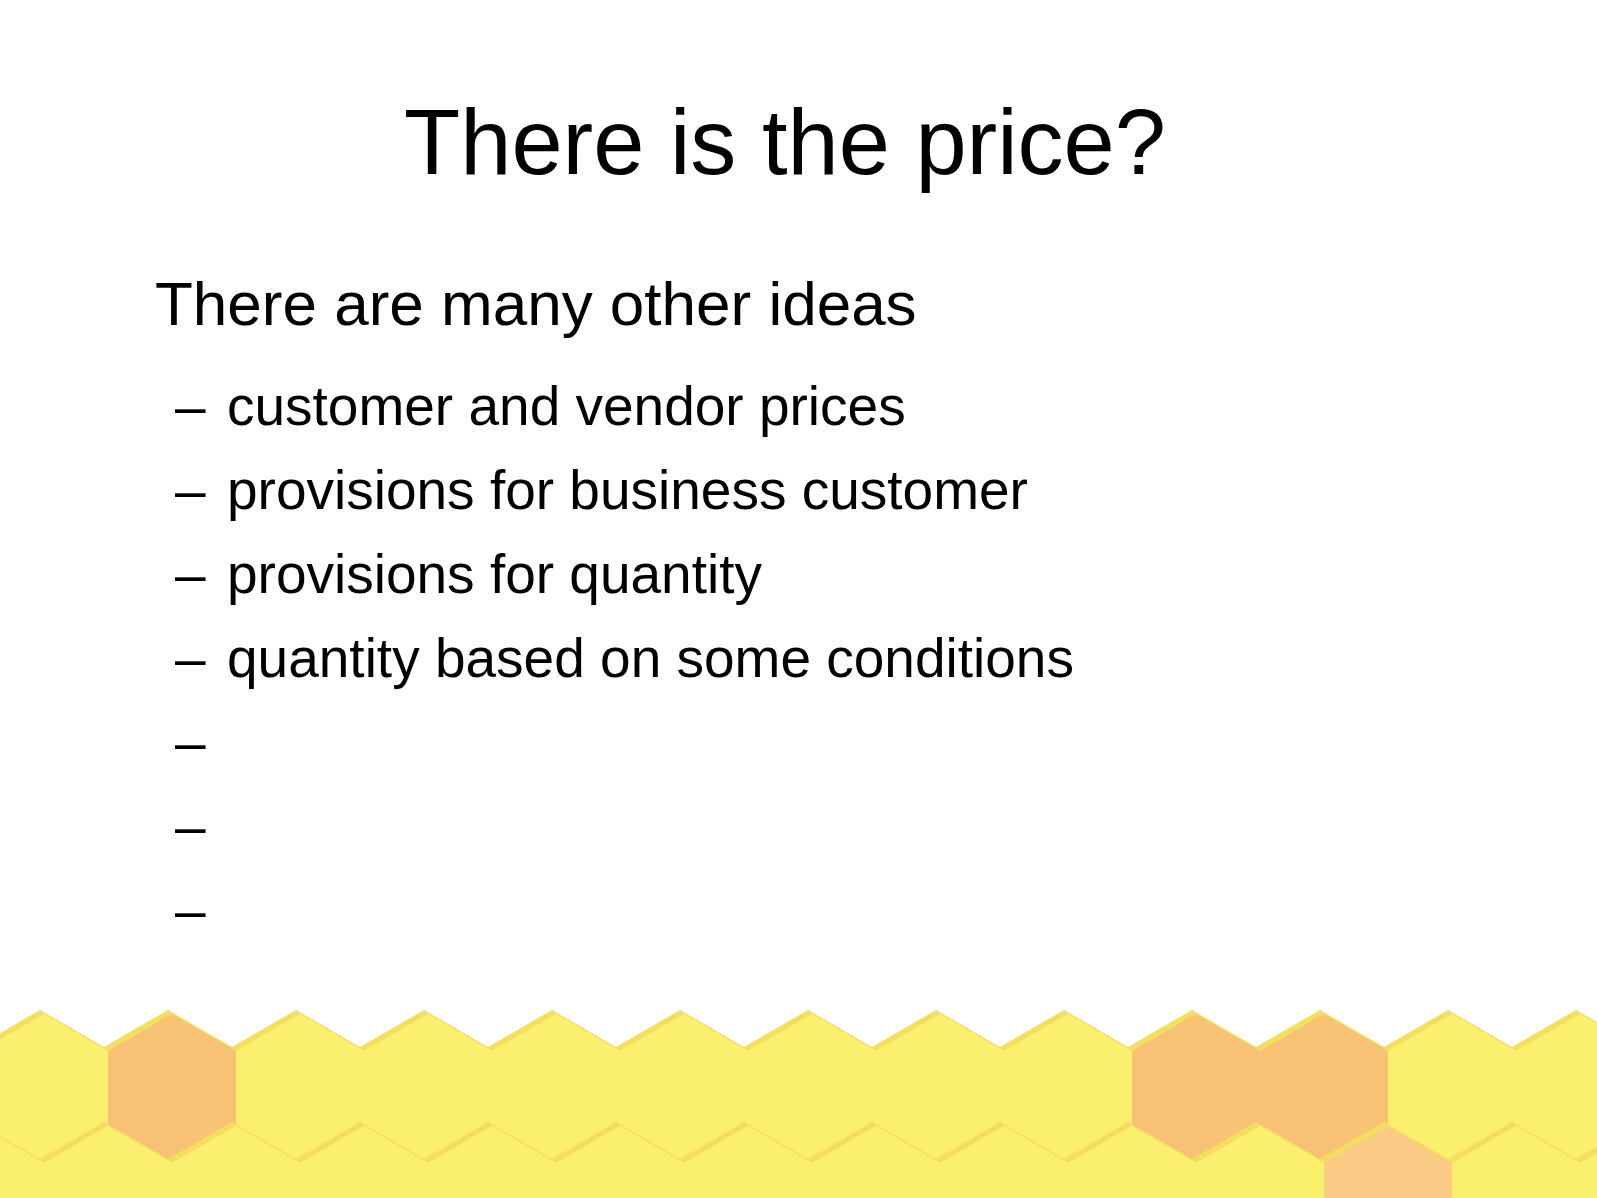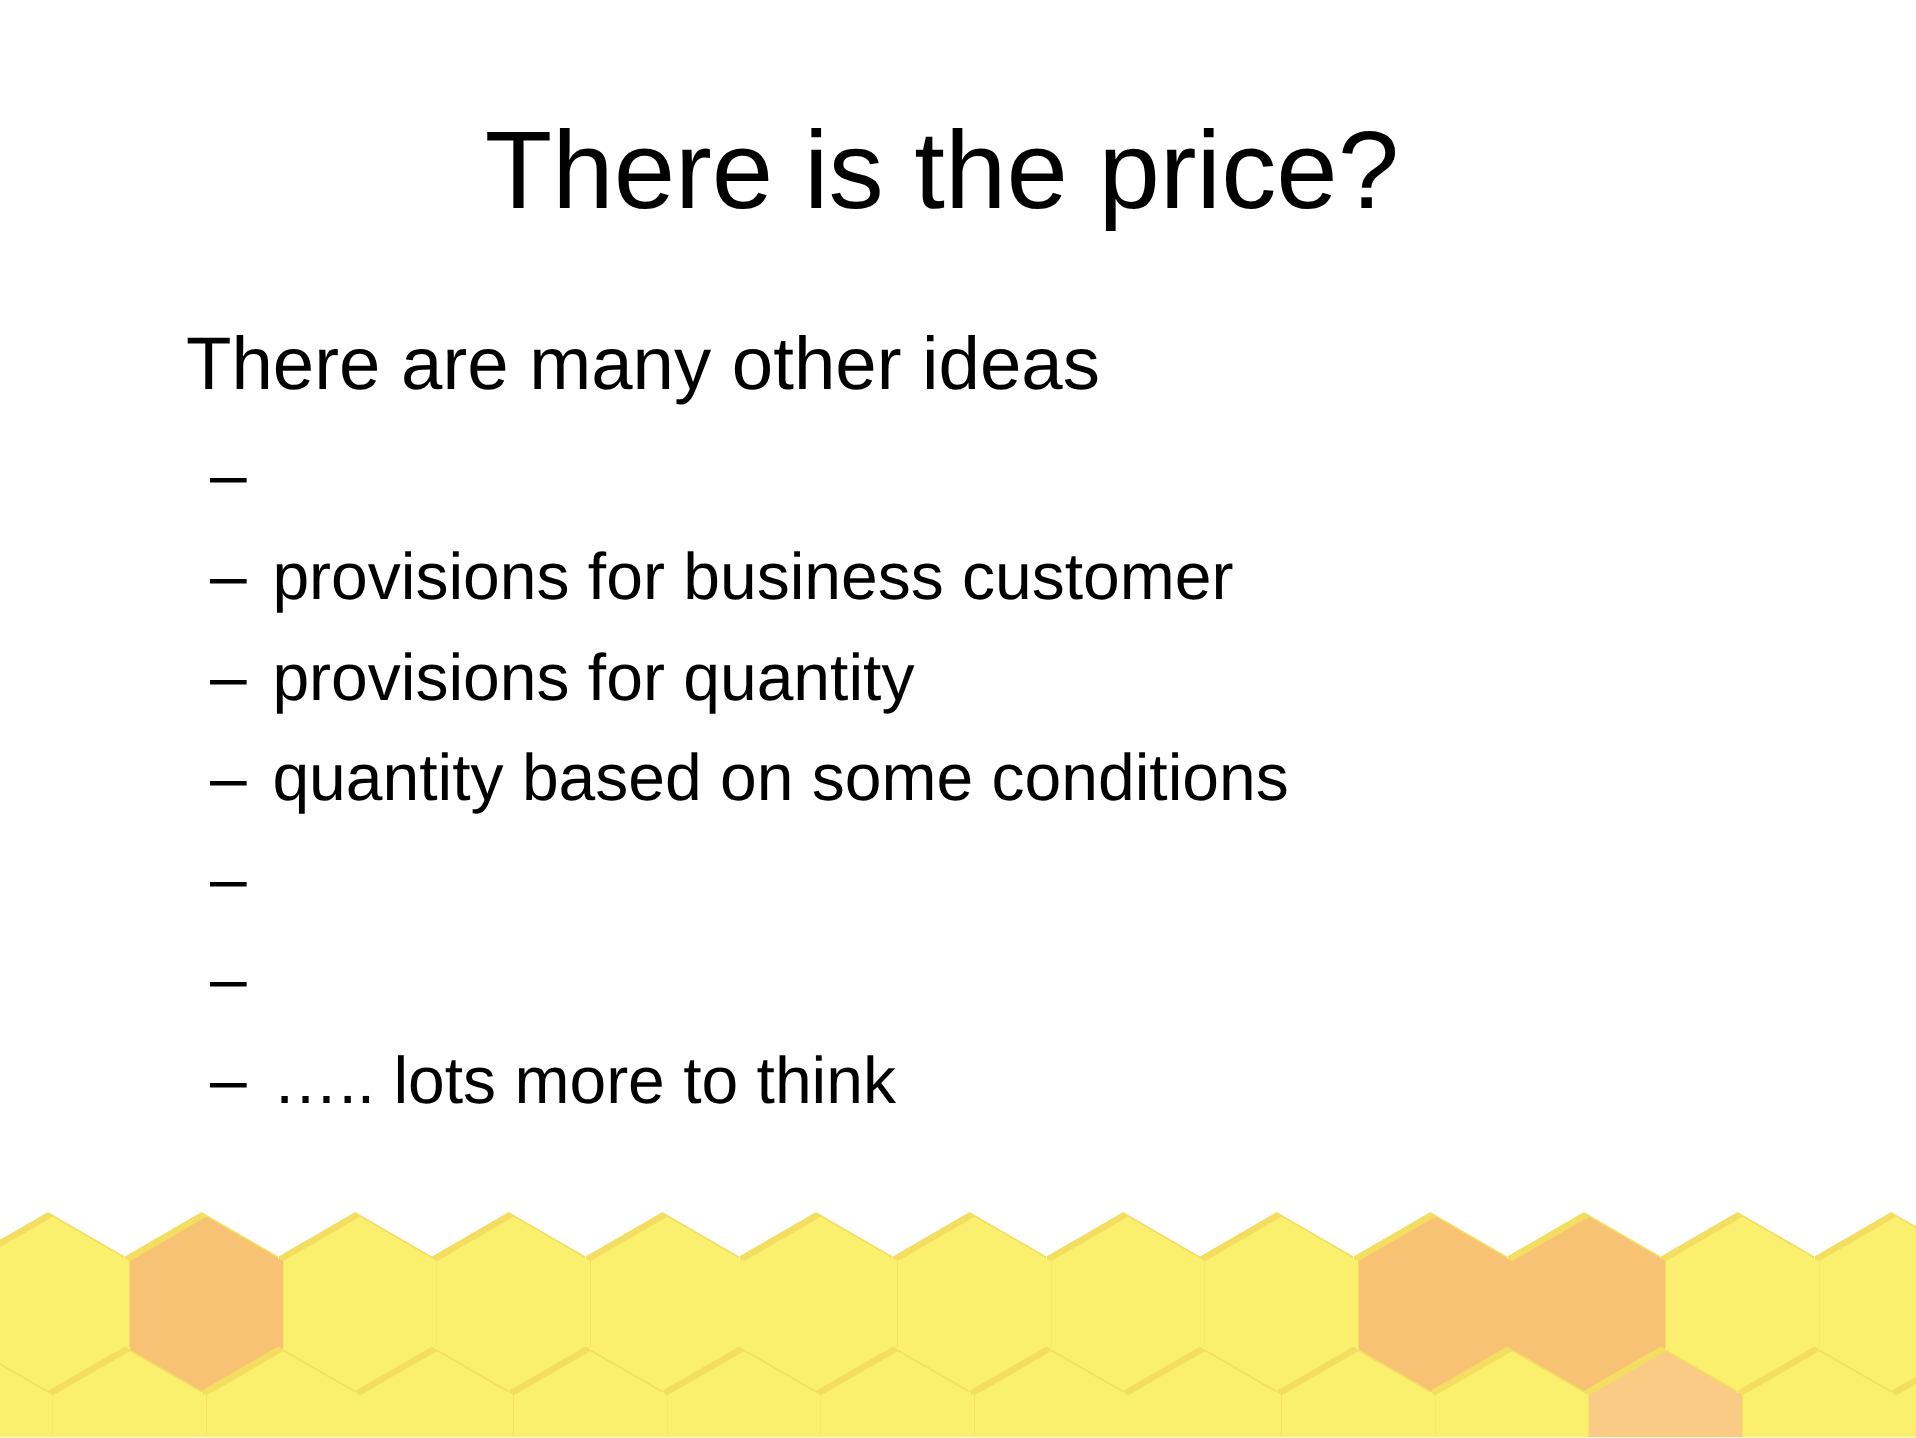--- a/index.html
+++ b/index.html
@@ -42,21 +42,21 @@
     top: 268px;
     width: 1320px;
   }
 
   .level1 {
     font-size: 62px;
     line-height: 72px;
     color: #000000;
     font-weight: 400;
     white-space: nowrap;
-    margin-bottom: 14px;
+    margin-bottom: 24px;
   }
 
   .level2-list {
     list-style: none;
     margin: 0;
     padding: 0;
   }
 
   .level2 {
     position: relative;
@@ -116,20 +116,21 @@
 <div class="slide">
 
   <h1 class="slide-title">There is the price?</h1>
 
   <div class="body-block">
     <div class="level1">There are many other ideas</div>
 
     <ul class="level2-list">
         <li class="level2">
           <span class="dash">–</span>
+          <span class="txt">customer and vendor prices</span>
         </li>
         <li class="level2">
           <span class="dash">–</span>
           <span class="txt">provisions for business customer</span>
         </li>
         <li class="level2">
           <span class="dash">–</span>
           <span class="txt">provisions for quantity</span>
         </li>
         <li class="level2">
@@ -137,21 +138,20 @@
           <span class="txt">quantity based on some conditions</span>
         </li>
         <li class="level2">
           <span class="dash">–</span>
         </li>
         <li class="level2">
           <span class="dash">–</span>
         </li>
         <li class="level2">
           <span class="dash">–</span>
-          <span class="txt">…..  lots more to think</span>
         </li>
       </ul>
   </div>
 
   <div class="honeycomb">
       <div class="hex gap" style="left: -24px; top: 52px;"></div>
       <div class="hex gap" style="left: 104px; top: 52px;"></div>
       <div class="hex gap" style="left: 232px; top: 52px;"></div>
       <div class="hex gap" style="left: 360px; top: 52px;"></div>
       <div class="hex gap" style="left: 488px; top: 52px;"></div>

